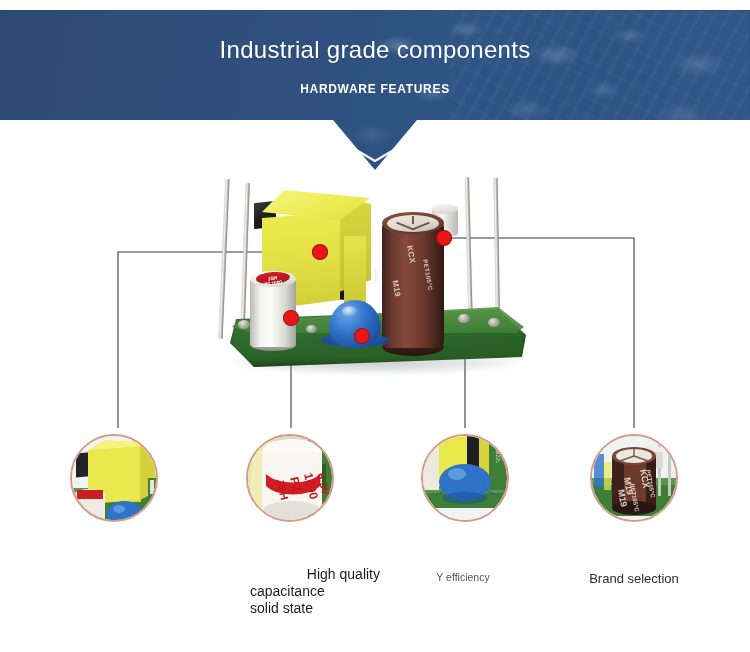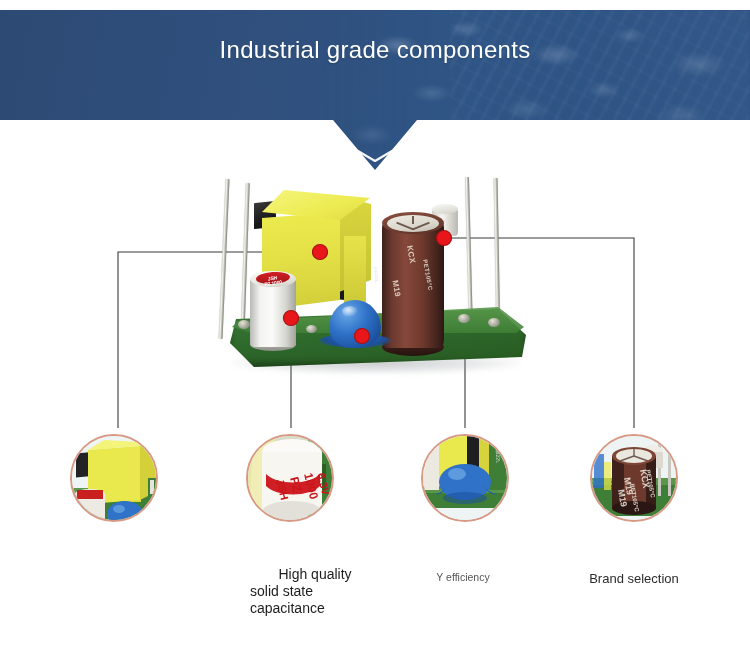--- a/index.html
+++ b/index.html
@@ -206,20 +206,21 @@
 
 <div class="page">
 
   <div class="banner-wrap">
     <div class="banner-bg">
       <div class="pcb-tex"></div>
       <div class="pcb-tex2"></div>
     </div>
     <div class="banner-inner">
       <div class="banner-title">Industrial grade components</div>
+      <div class="banner-sub">HARDWARE FEATURES</div>
       <svg class="chevron" viewBox="0 0 40 16">
         <polyline points="3,3 20,13 37,3" fill="none" stroke="#ffffff" stroke-width="2.2" stroke-linecap="round" stroke-linejoin="round" opacity="0.95"></polyline>
       </svg>
     </div>
   </div>
 
   <svg class="leaders" viewBox="0 0 750 300">
 
     <polyline points="320,82 118,82 118,258" fill="none" stroke="#3a3a3c" stroke-width="1.1"></polyline>
 
@@ -322,23 +323,23 @@
       <path d="M20,52 A30,15 0 0 0 74,52 L74,40 A30,15 0 0 1 20,40 Z" fill="#cf1f24"></path>
       <g fill="#c8151a" font-family="Liberation Sans, sans-serif" font-weight="bold">
         <text x="30" y="46" font-size="11" transform="rotate(76 30 46)">JSH</text>
         <text x="44" y="44" font-size="12" transform="rotate(76 44 44)">PZ</text>
         <text x="58" y="40" font-size="12" transform="rotate(76 58 40)">1000</text>
         <text x="71" y="40" font-size="11" transform="rotate(76 71 40)">6.3V</text>
       </g>
     </svg>
   </div>
   <div style="position:absolute;left:250px;top:566px;width:130px;">
-    <div class="label big" style="position:static;text-align:center;">High quality</div>
+    <div class="label big" style="position:static;text-align:right;">High quality</div>
+    <div class="label big" style="position:static;text-align:left;">capacitance</div>
     <div class="label big" style="position:static;text-align:left;">solid state</div>
-    <div class="label big" style="position:static;text-align:left;">capacitance</div>
   </div>
 
   <div class="callout" style="left:421px;top:434px;">
     <svg class="c-inner" viewBox="0 0 88 88">
       <rect x="0" y="0" width="88" height="88" fill="#eef3f3"></rect>
       <rect x="0" y="56" width="88" height="20" fill="#3f7e36"></rect>
       <rect x="0" y="52" width="88" height="7" fill="#58964a"></rect>
       <rect x="0" y="74" width="88" height="14" fill="#eef3f3"></rect>
       <rect x="2" y="4" width="16" height="52" fill="#ebe9e0"></rect>
       <ellipse cx="10" cy="6" rx="8" ry="4" fill="#f8f7f2"></ellipse>

